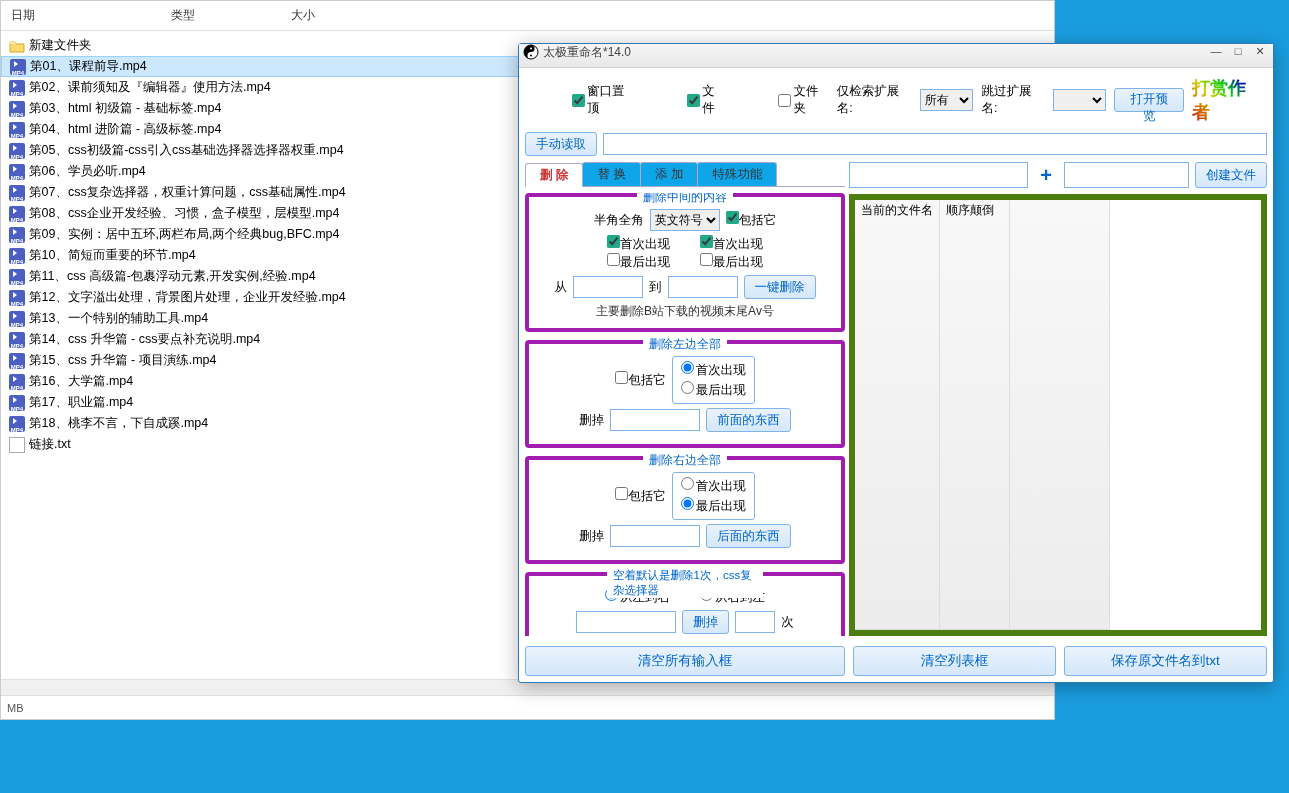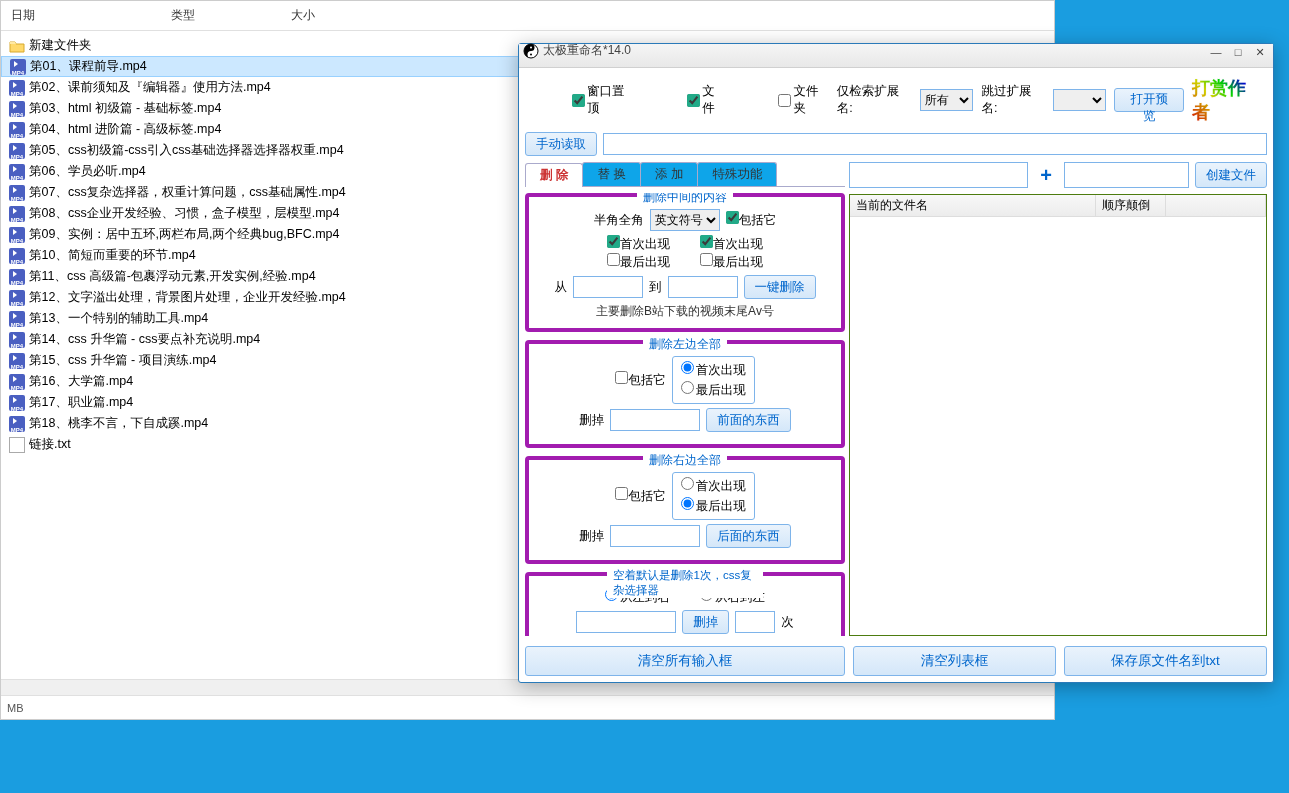--- a/index.html
+++ b/index.html
@@ -38,21 +38,21 @@
 .scrollbar-h { position: absolute; bottom: 24px; left: 0; right: 0; height: 16px; background: #f0f0f0; border-top: 1px solid #e0e0e0; }
 
 
 .app-window {
   position: absolute; top: 43px; left: 518px; width: 756px; height: 640px;
   background: #fff; border: 1px solid #2a7ab9; border-radius: 3px;
   box-shadow: 0 4px 20px rgba(0,0,0,0.3);
 }
 .titlebar {
   height: 24px; background: linear-gradient(#f5f5f5,#e8e8e8); border-bottom: 1px solid #d0d0d0;
-  display: flex; align-items: flex-end; padding: 8px 4px; font-size: 12px; color: #444;
+  display: flex; align-items: flex-start; padding: 0 4px; font-size: 12px; color: #444;
 }
 .titlebar .app-icon { width: 16px; height: 16px; margin-right: 4px; }
 .titlebar .title-text { flex: 1; }
 .titlebar .win-btns { display: flex; gap: 4px; }
 .win-btn { width: 18px; height: 14px; display: flex; align-items: center; justify-content: center; font-size: 11px; cursor: pointer; }
 
 .app-body { padding: 6px; display: flex; flex-direction: column; gap: 6px; height: calc(100% - 24px); }
 
 .top-options {
   display: flex; align-items: center; gap: 8px; font-size: 12.5px;
@@ -104,22 +104,22 @@
 .radio { margin-right: 2px; }
 .radio-group { border: 1px solid #7eb4ea; border-radius: 3px; padding: 4px 8px; display: flex; flex-direction: column; gap: 2px; }
 .note { color: #333; font-size: 12px; text-align: center; margin-top: 4px; }
 .chk-green { accent-color: #2a8; }
 
 .right-top-row { display: flex; align-items: center; gap: 6px; }
 .right-top-row input[type=text] { flex: 1; height: 26px; border: 1px solid #7eb4ea; }
 .plus-btn { font-size: 20px; color: #0066cc; font-weight: bold; width: 24px; text-align: center; cursor: pointer; }
 
 .list-area {
-  flex: 1; border: 1px solid #4d7c0f; background: #fff;
-  display: flex; flex-direction: column;
+  flex: 1; border: 6px solid #4d7c0f; background: #fff;
+  display: flex; flex-direction: row;
 }
 .list-header {
   display: flex; background: linear-gradient(#f8f8f8,#ececec); border-bottom: 1px solid #ddd;
   font-size: 12px;
 }
 .list-header .lh-cell { padding: 2px 6px; border-right: 1px solid #ddd; }
 .list-header .lh-name { flex: 1; }
 .list-header .lh-order { width: 70px; }
 .list-header .lh-last { width: 100px; }
 .big-btn {

